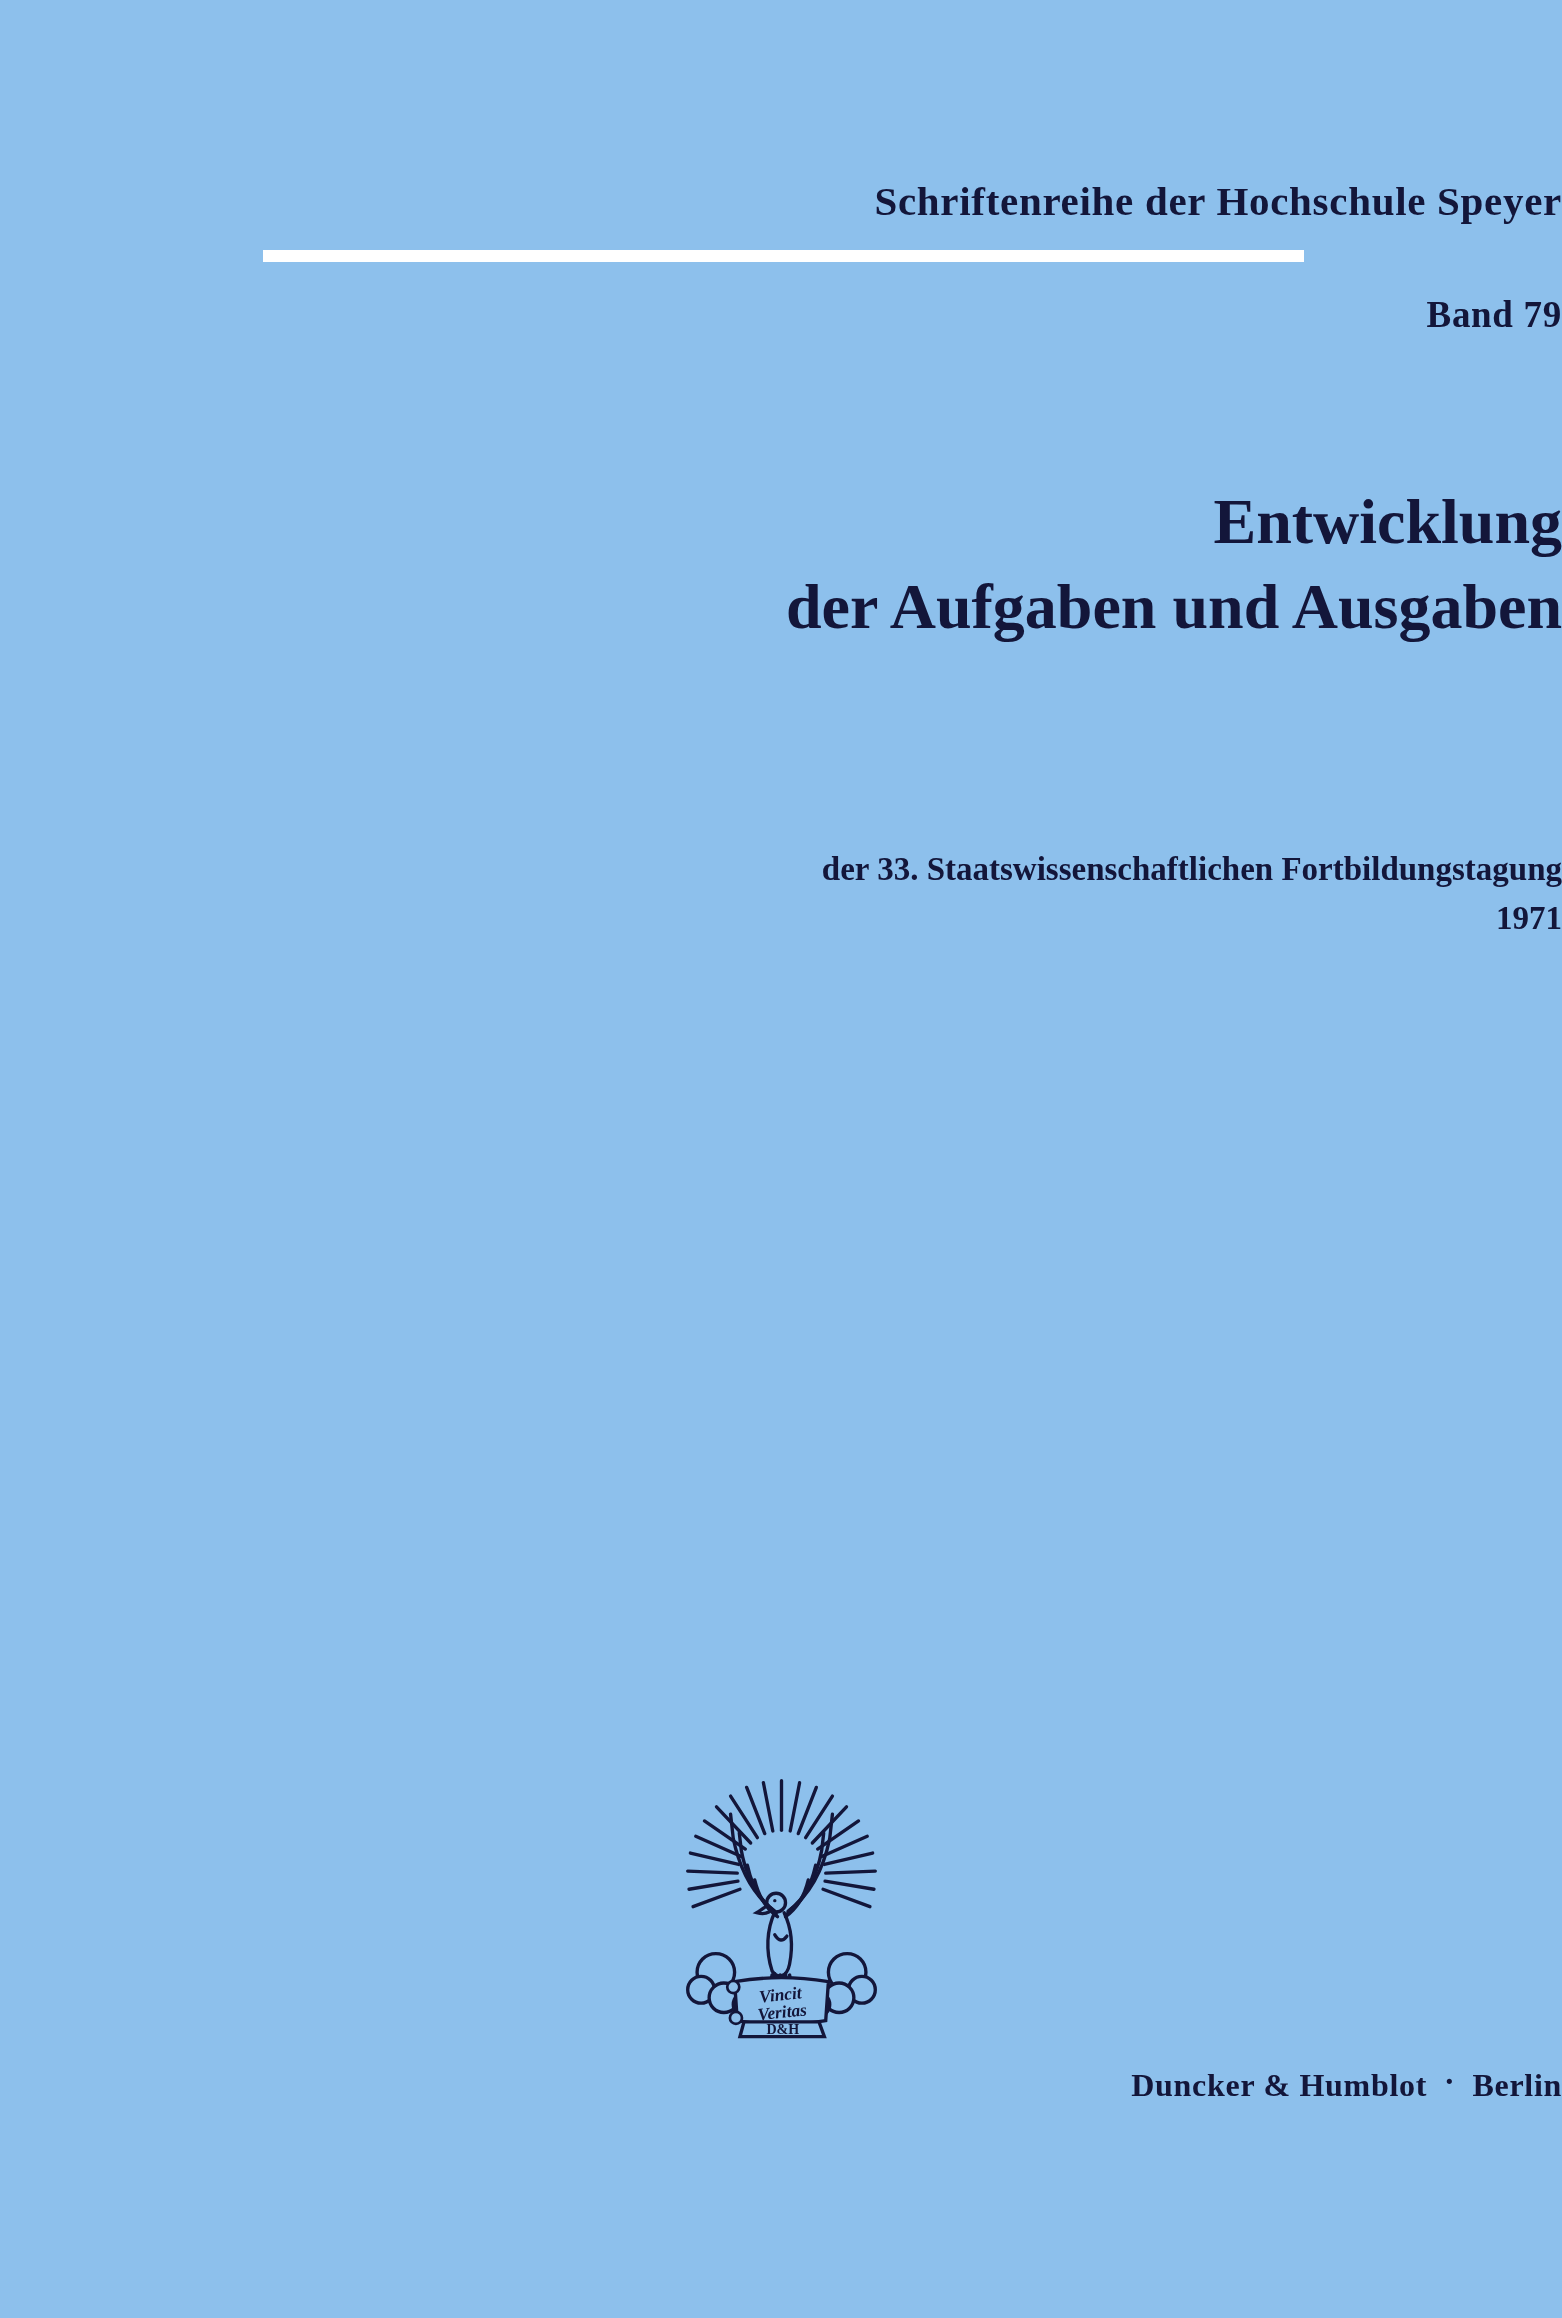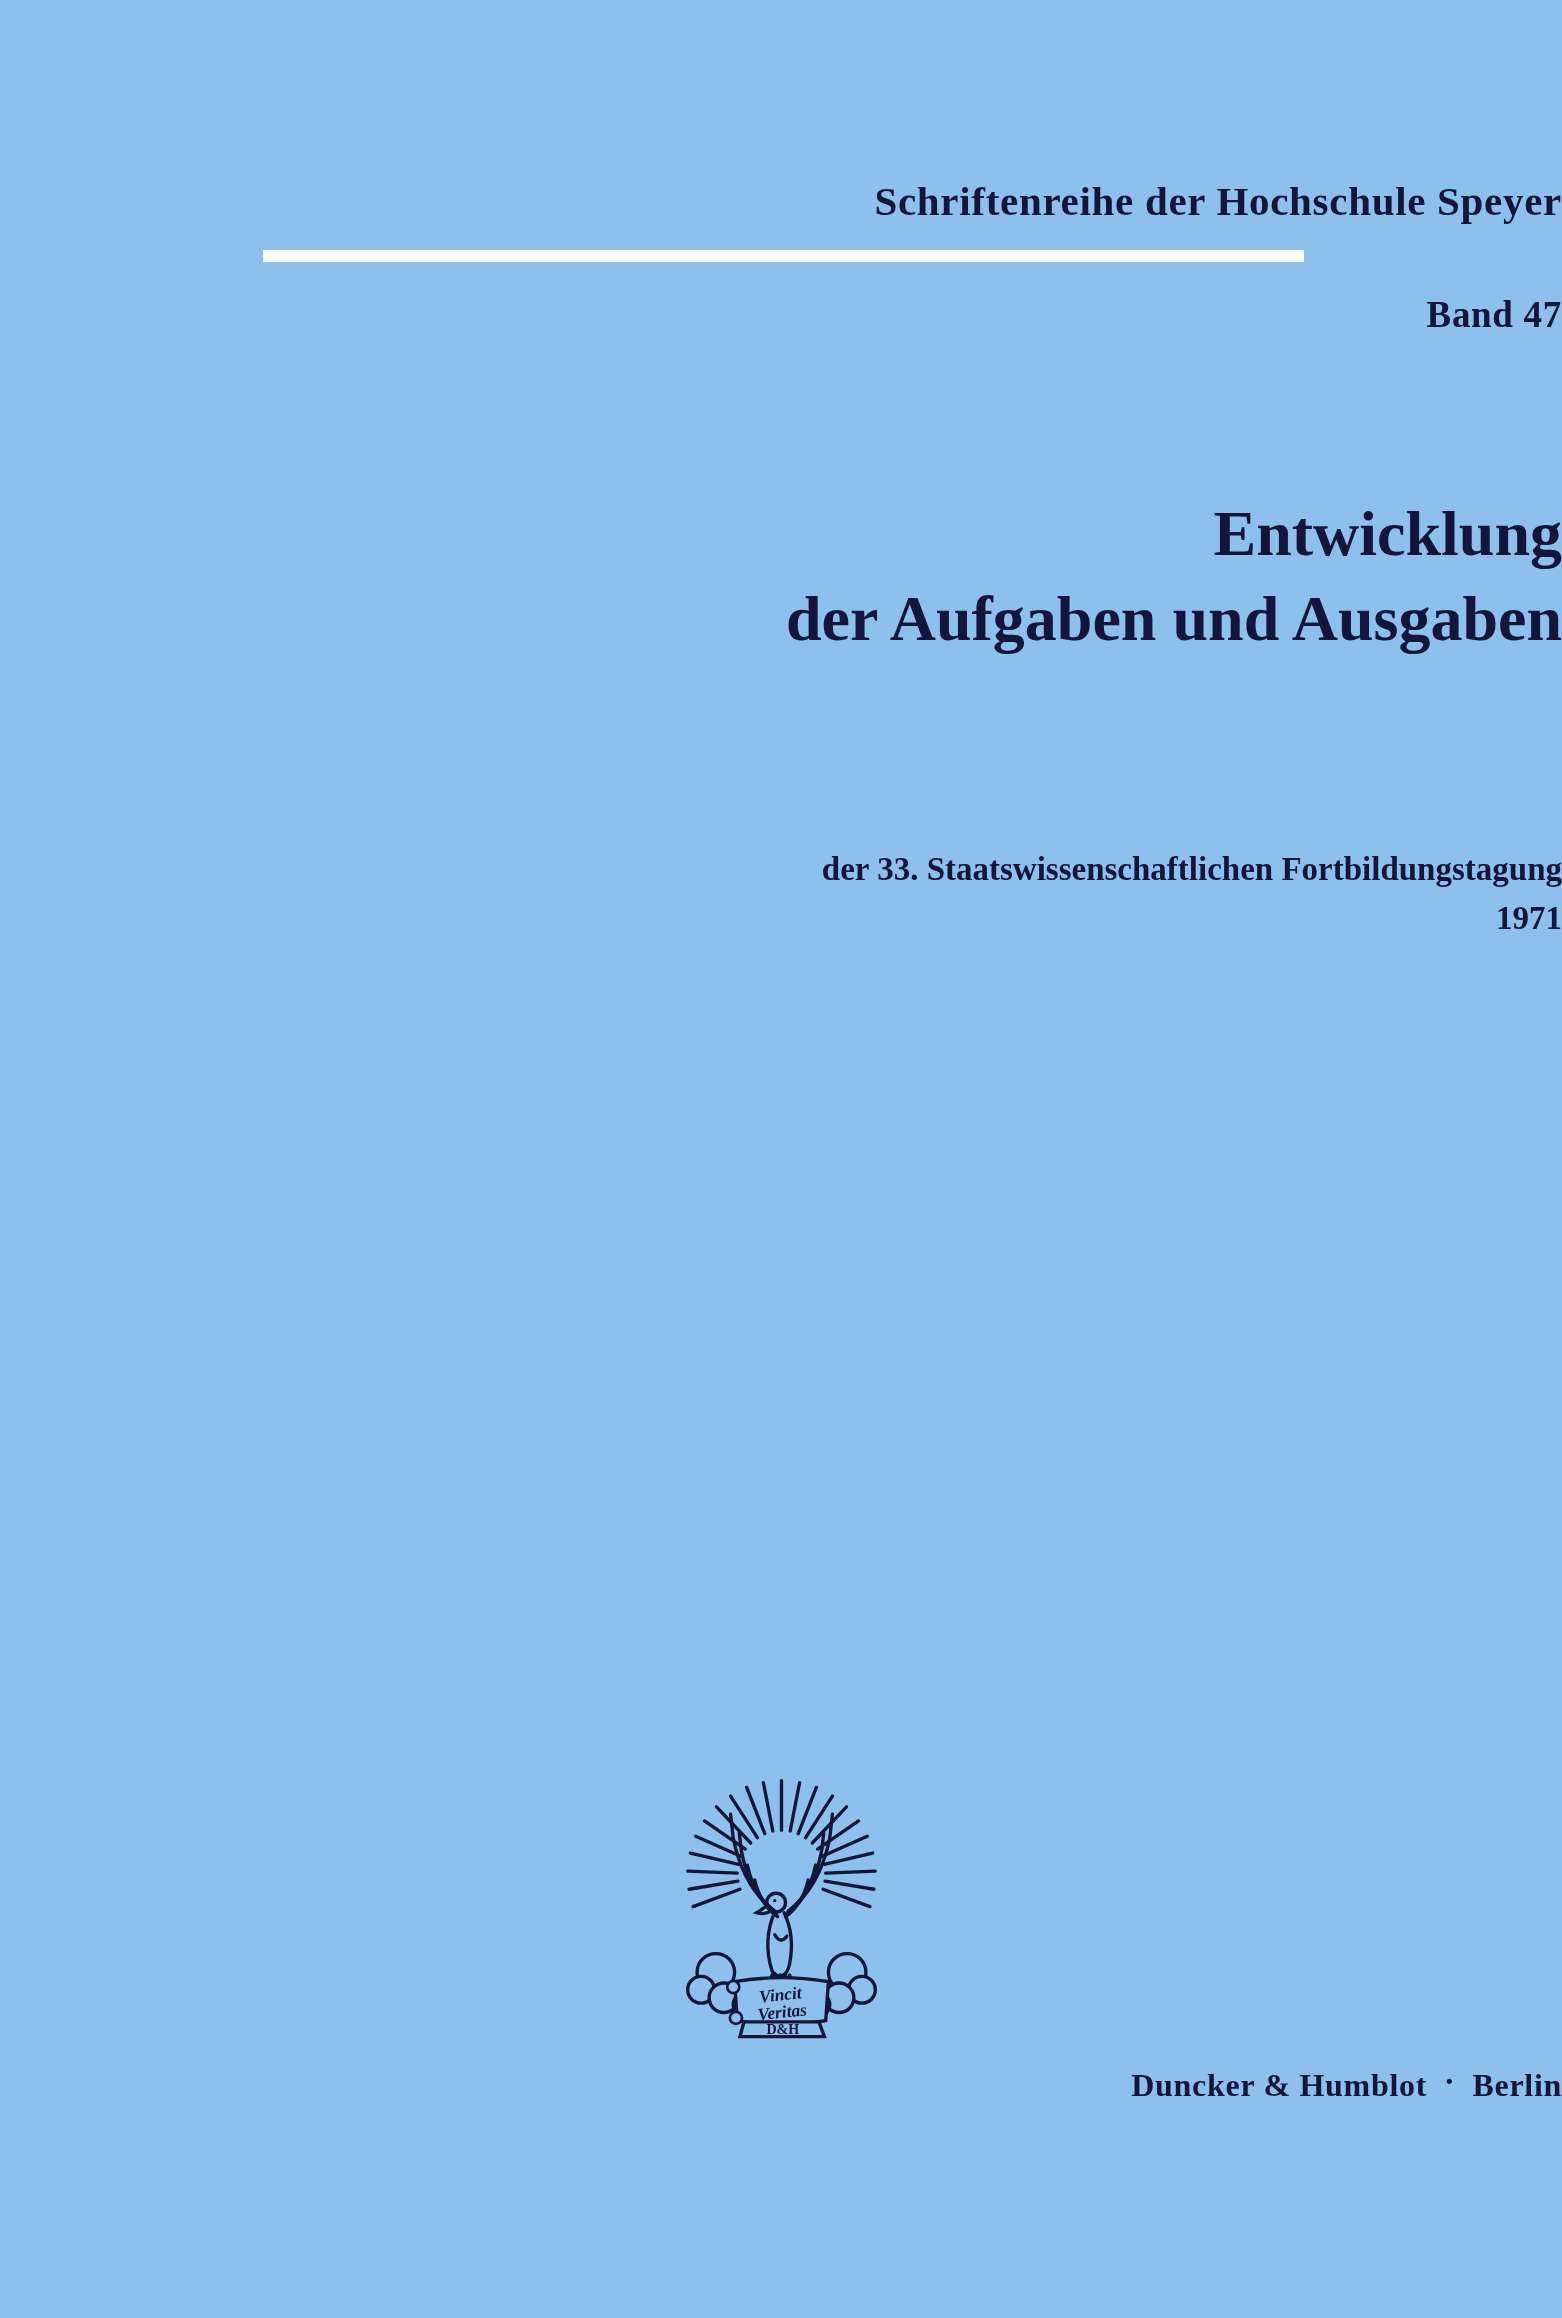--- a/index.html
+++ b/index.html
@@ -16,21 +16,20 @@
   .rule{
     position:absolute;top:250px;left:263px;width:1041px;height:12.4px;
     background:#ffffff;
   }
   .band{
     top:293px;font-size:37px;font-weight:700;letter-spacing:0.7px;
   }
   .main-title{
     top:479px;font-size:64px;font-weight:700;line-height:1.33;
     letter-spacing:0px;
-    margin-top:12px;
   }
   .subtitle{
     top:845px;font-size:33px;font-weight:700;line-height:1.49;
   }
   .logo-wrap{
     position:absolute;top:1774px;left:50%;width:215px;margin-left:-107px;
     height:260px;
   }
   .publisher{
     top:2067px;font-size:32px;font-weight:700;letter-spacing:0.7px;
@@ -42,21 +41,21 @@
     font-family:"Liberation Serif","DejaVu Serif",serif;
   }
 </style>
 </head>
 <body>
 
 <div class="abs series-title">Schriftenreihe der Hochschule Speyer</div>
 
 <div class="rule"></div>
 
-<div class="abs band">Band 47</div>
+<div class="abs band">Band 79</div>
 
 <div class="abs main-title">
   <div>Entwicklung</div>
   <div>der Aufgaben und Ausgaben</div>
 </div>
 
 <div class="abs subtitle">
   <div>der 33. Staatswissenschaftlichen Fortbildungstagung</div>
   <div>1971</div>
 </div>

